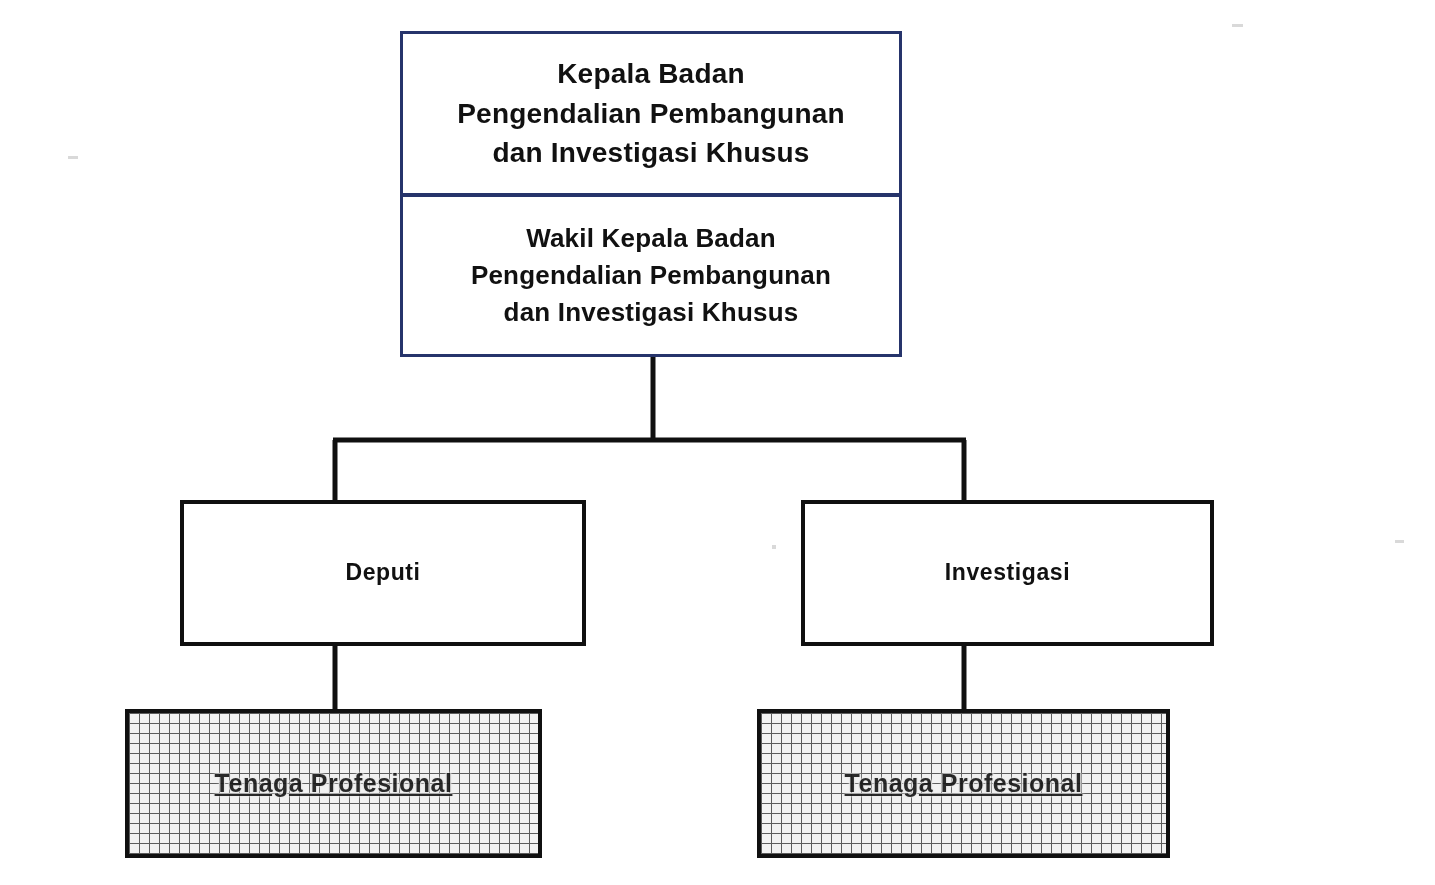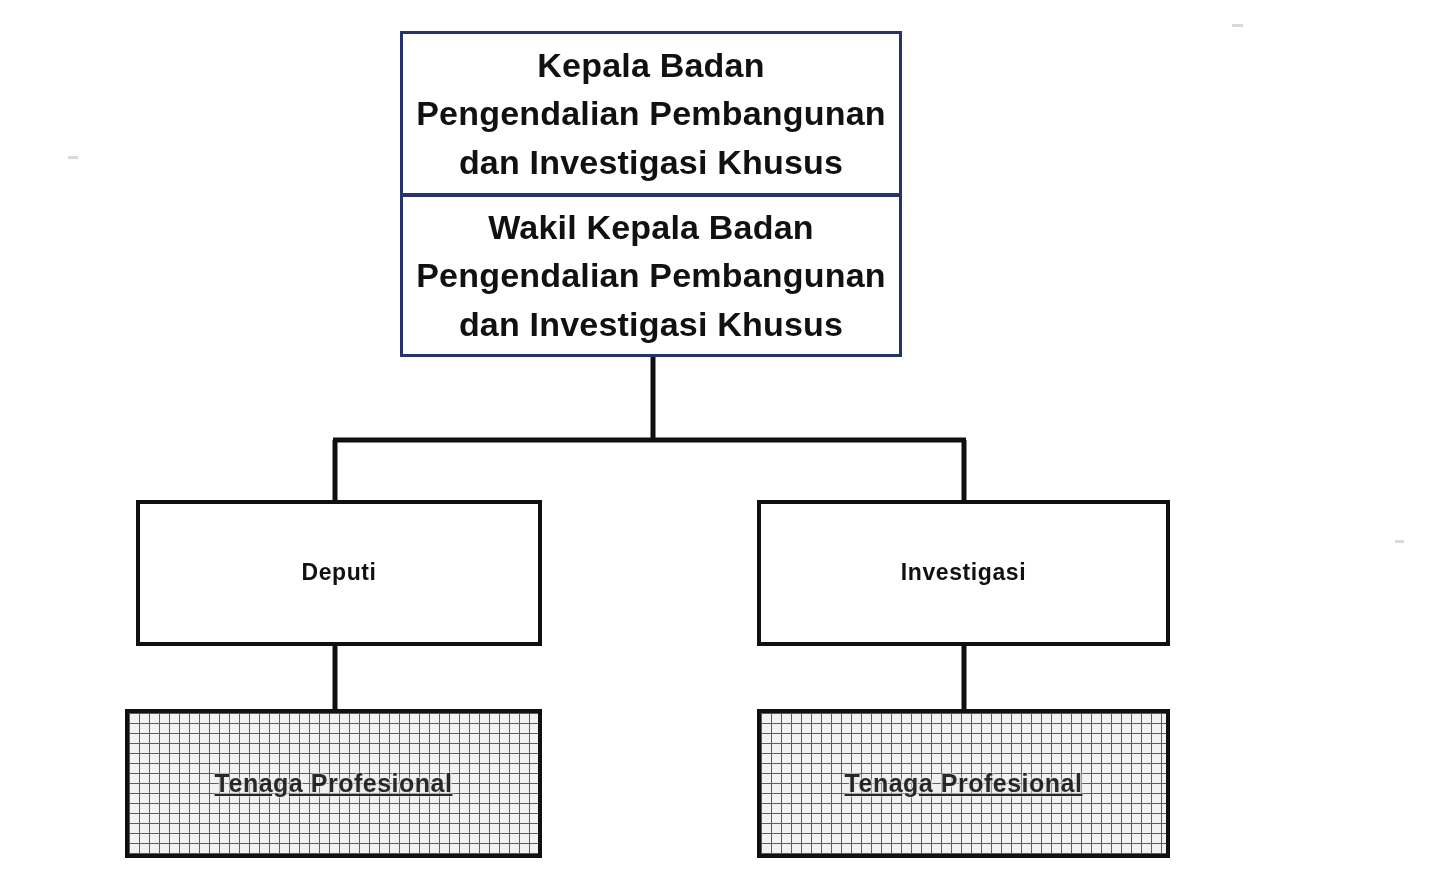--- a/index.html
+++ b/index.html
@@ -38,49 +38,50 @@
   }
 
   
   #node-kepala {
     left: 400px;
     top: 31px;
     width: 502px;
     height: 164px;
     border: 3px solid #26346b;
     border-bottom: 2px solid #26346b;
-    font-size: 34px;
+    font-size: 28px;
     font-weight: bold;
     line-height: 1.42;
     letter-spacing: 0.2px;
     align-items: center;
   }
 
   
   #node-wakil {
     left: 400px;
     top: 195px;
     width: 502px;
     height: 162px;
     border: 3px solid #26346b;
     border-top: 2px solid #26346b;
-    font-size: 34px;
+    font-size: 26px;
     font-weight: bold;
     line-height: 1.42;
     letter-spacing: 0.2px;
     justify-content: center;
   }
 
   
   .deputi {
     border: 4px solid #101010;
     font-size: 23px;
     font-weight: bold;
     line-height: 1.45;
     letter-spacing: 0.6px;
+    margin-left: 44px;
   }
   #node-deputi-pengawasan {
     left: 136px;
     top: 500px;
     width: 406px;
     height: 146px;
   }
   #node-deputi-pemantauan {
     left: 757px;
     top: 500px;

